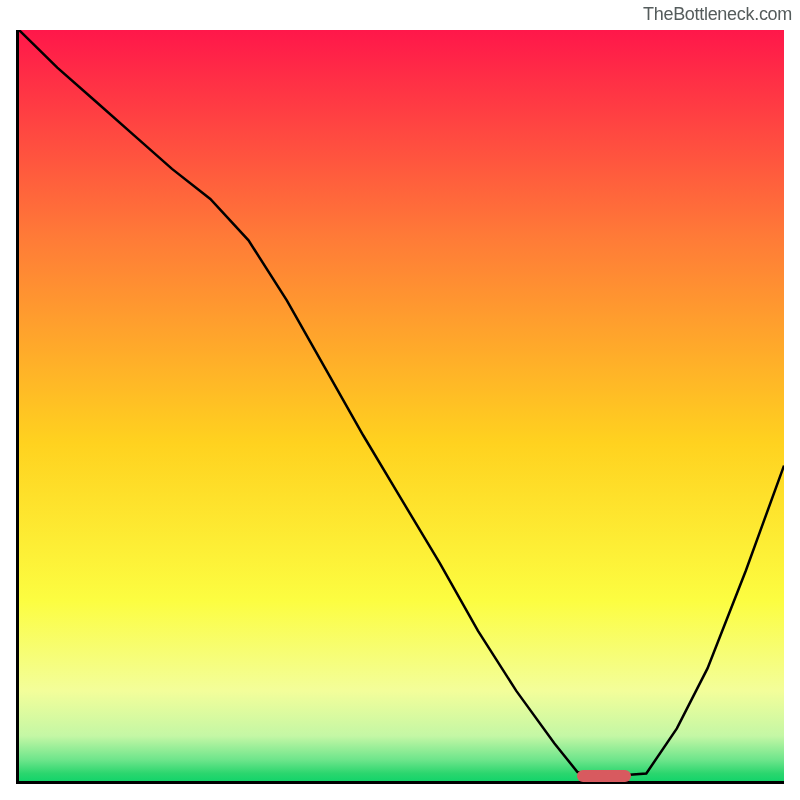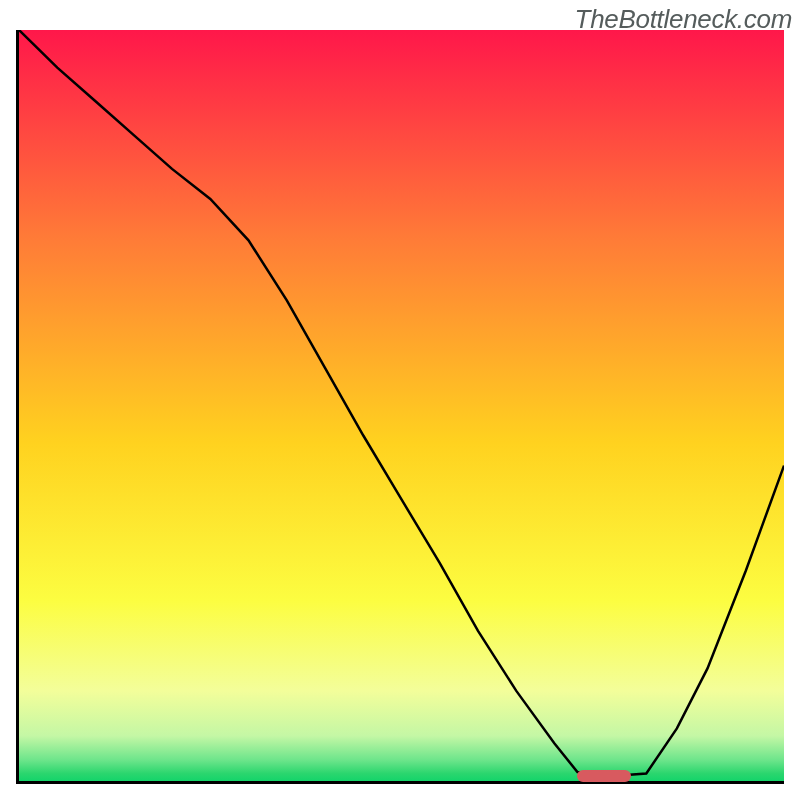--- a/index.html
+++ b/index.html
@@ -13,26 +13,25 @@
   }
   .container {
     position: relative;
     width: 800px;
     height: 800px;
   }
   .watermark {
     position: absolute;
     top: 4px;
     right: 8px;
-    font-size: 26px;
+    font-size: 18px;
     font-weight: 500;
     color: #555c5c;
     letter-spacing: -0.3px;
     z-index: 10;
-    font-style: italic;
   }
   .plot-area {
     position: absolute;
     left: 16px;
     top: 30px;
     width: 768px;
     height: 754px;
     border-left: 3px solid #000;
     border-bottom: 3px solid #000;
     box-sizing: border-box;

